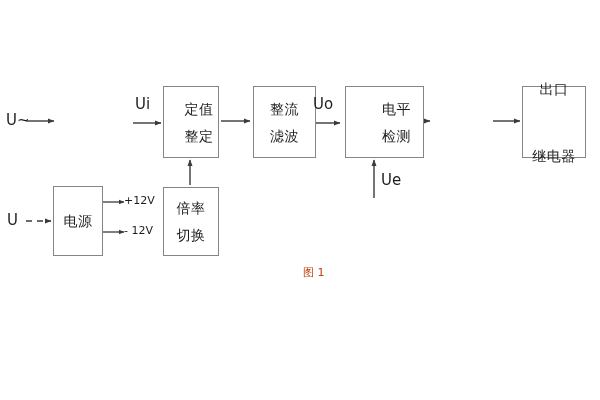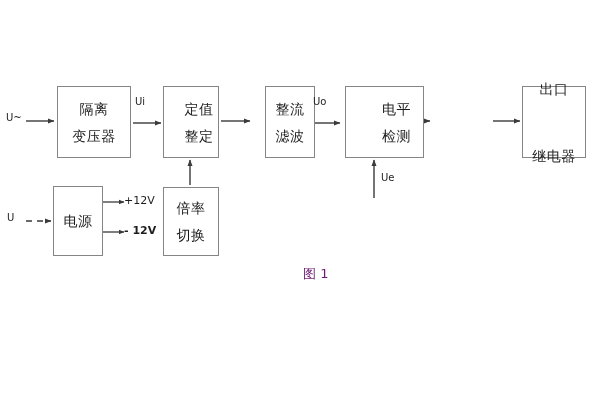--- a/index.html
+++ b/index.html
@@ -36,39 +36,39 @@
     line-height: 1.0;
   }
   .box .line {
     display: block;
     white-space: nowrap;
     letter-spacing: 0.5px;
   }
   .box.two-line .line:first-child { margin-bottom: 13px; }
   .label {
     position: absolute;
-    font-size: 10px;
+    font-size: 15px;
     color: #1d1d1d;
     white-space: nowrap;
     line-height: 1;
   }
   .label.small { font-size: 11px; }
   svg.wires {
     position: absolute;
     left: 0;
     top: 0;
     width: 600px;
     height: 400px;
     overflow: visible;
     pointer-events: none;
   }
   .caption {
     position: absolute;
-    font-size: 13px;
-    color: #701a75;
+    font-size: 11px;
+    color: #c2410c;
     white-space: nowrap;
   }
 </style>
 </head>
 <body>
 
 <div id="canvas">
 
   <svg class="wires" xmlns="http://www.w3.org/2000/svg">
     <defs>
@@ -95,31 +95,27 @@
     <line x1="26" y1="221" x2="51" y2="221" stroke="#3a3a3a" stroke-width="1.4" stroke-dasharray="6 5" marker-end="url(#arrowhead)"></line>
 
     <line x1="103" y1="202" x2="124" y2="202" stroke="#3a3a3a" stroke-width="1.3" marker-end="url(#arrowhead-sm)"></line>
     <line x1="103" y1="232" x2="124" y2="232" stroke="#3a3a3a" stroke-width="1.3" marker-end="url(#arrowhead-sm)"></line>
 
     <line x1="190" y1="185" x2="190" y2="160" stroke="#3a3a3a" stroke-width="1.4" marker-end="url(#arrowhead)"></line>
 
     <line x1="374" y1="198" x2="374" y2="160" stroke="#3a3a3a" stroke-width="1.4" marker-end="url(#arrowhead)"></line>
   </svg>
 
-  <div class="box two-line" style="left:57px; top:86px; width:74px; height:72px;">
-    <span class="line">隔离</span>
-    <span class="line">变压器</span>
-  </div>
 
   <div class="box two-line" style="left:163px; top:86px; width:56px; height:72px;padding-left:16px;">
     <span class="line">定值</span>
     <span class="line">整定</span>
   </div>
 
-  <div class="box two-line" style="left:253px; top:86px; width:50px; height:72px;margin-left:12px;">
+  <div class="box two-line" style="left:253px; top:86px; width:63px; height:72px;">
     <span class="line">整流</span>
     <span class="line">滤波</span>
   </div>
 
   <div class="box two-line" style="left:345px; top:86px; width:79px; height:72px;padding-left:24px;">
     <span class="line">电平</span>
     <span class="line">检测</span>
   </div>
 
 
@@ -143,17 +139,17 @@
   <span class="label" style="left:7px; top:213px;">U</span>
 
   <span class="label" style="left:135px; top:97px;">Ui</span>
 
   <span class="label" style="left:313px; top:97px;">Uo</span>
 
   <span class="label" style="left:381px; top:173px;">Ue</span>
 
   <span class="label small" style="left:124px; top:195px;">+12V</span>
 
-  <span class="label small" style="left:124px; top:225px;font-weight:bold;">- 12V</span>
+  <span class="label small" style="left:124px; top:225px;">- 12V</span>
 
   <span class="caption" style="left:303px; top:265px;">图 1</span>
 
 </div>
 
 </body></html>

